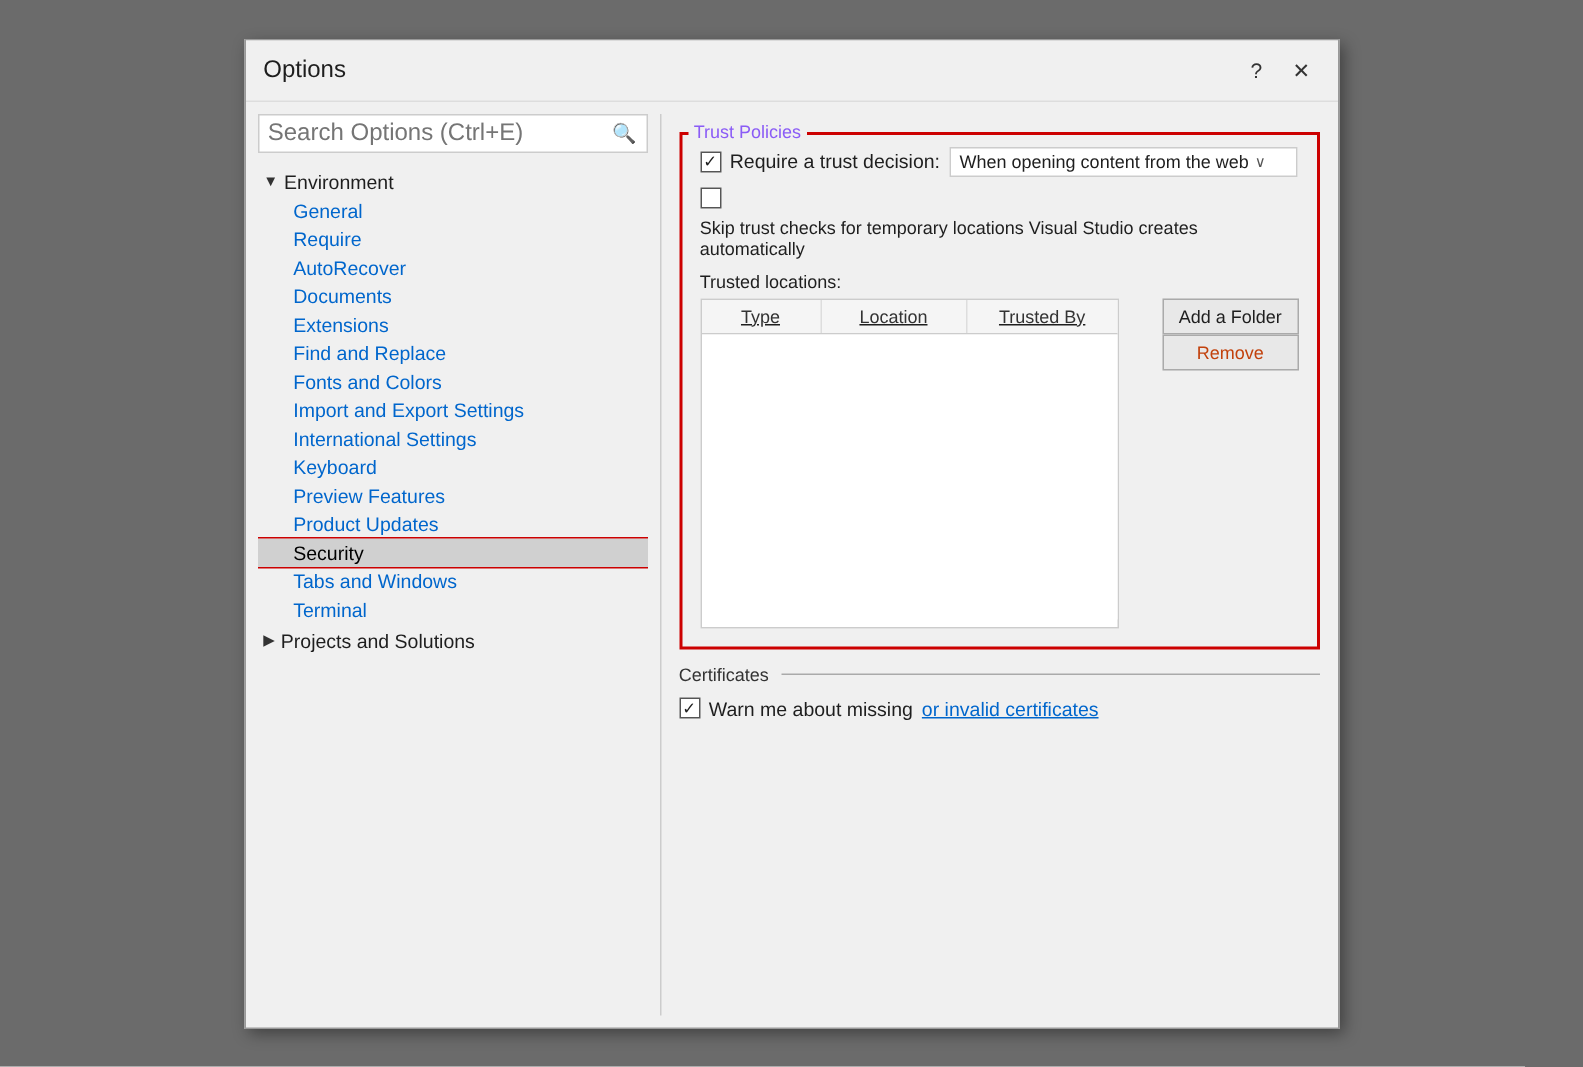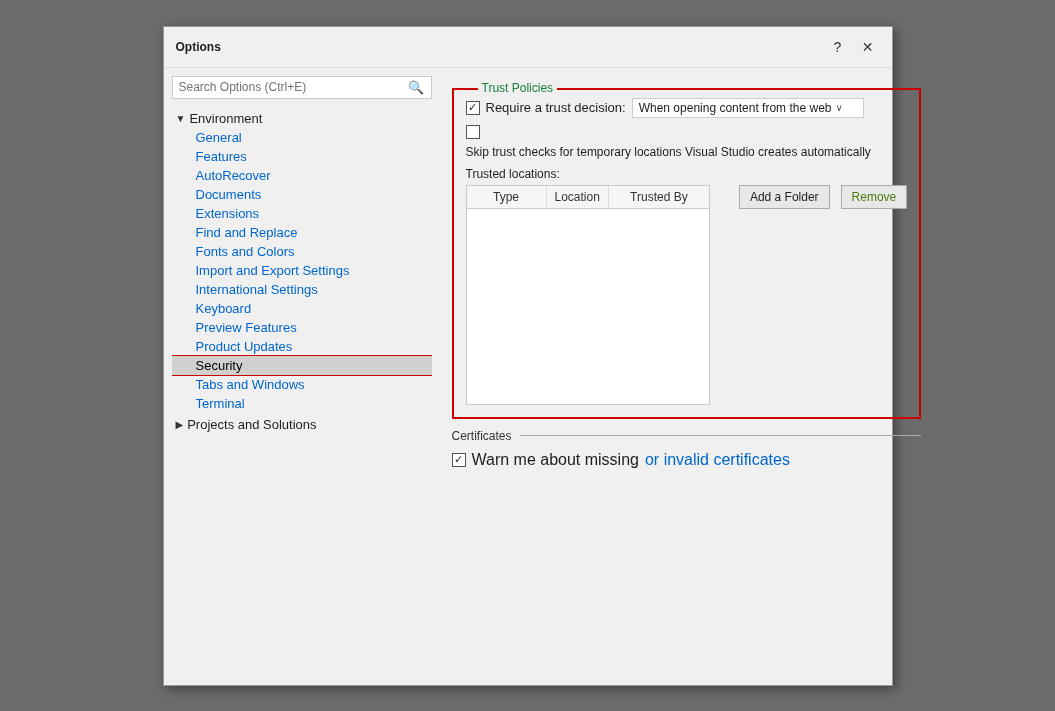--- a/index.html
+++ b/index.html
@@ -25,22 +25,22 @@
     }
     .title-bar {
       background: #f0f0f0;
       padding: 8px 12px;
       display: flex;
       align-items: center;
       justify-content: space-between;
       border-bottom: 1px solid #ddd;
     }
     .title-text {
-      font-size: 12px;
-      font-weight: 700;
+      font-size: 16px;
+      font-weight: 400;
     }
     .title-actions {
       display: flex;
       gap: 6px;
       align-items: center;
     }
     .title-btn {
       background: none;
       border: none;
       cursor: pointer;
@@ -70,21 +70,21 @@
       align-items: center;
       border: 1px solid #ccc;
       background: #fff;
       padding: 3px 6px;
       margin-bottom: 6px;
     }
     .search-input {
       border: none;
       outline: none;
       flex: 1;
-      font-size: 12px;
+      font-size: 16px;
       color: #999;
       background: transparent;
     }
     .search-icon {
       color: #666;
       font-size: 13px;
     }
     .tree-view {
       flex: 1;
       overflow-y: auto;
@@ -131,25 +131,25 @@
       padding: 8px 12px 12px 12px;
       position: relative;
       margin-top: 8px;
     }
     .group-box.highlighted {
       border: 2px solid #cc0000;
     }
     .group-label {
       position: absolute;
       top: -9px;
-      left: 24px;
+      left: 4px;
       background: #f0f0f0;
       padding: 0 4px;
       font-size: 12px;
-      color: #15803d;
+      color: #8b5cf6;
     }
     .group-row {
       display: flex;
       align-items: center;
       gap: 6px;
       margin-bottom: 6px;
     }
     .checkbox-custom {
       width: 14px;
       height: 14px;
@@ -203,51 +203,52 @@
       flex: 1;
       border: 1px solid #ccc;
       background: #fff;
       min-height: 220px;
     }
     .table-header {
       display: grid;
       grid-template-columns: 80px 1fr 100px;
       background: #f5f5f5;
       border-bottom: 1px solid #ccc;
+      text-decoration: underline;
     }
     .th {
       padding: 4px 8px;
       font-size: 12px;
       font-weight: 400;
       color: #333;
       border-right: 1px solid #ddd;
       text-align: center;
     }
     .th:last-child { border-right: none; }
     .table-body {
       min-height: 190px;
       background: #fff;
     }
     .locations-actions {
       display: flex;
-      flex-direction: row;
-      gap: 11px;
+      flex-direction: column;
+      gap: 0;
       padding-left: 23px;
     }
     .action-btn {
       background: #e8e8e8;
       border: 1px solid #aaa;
       padding: 4px 10px;
       font-size: 12px;
       cursor: pointer;
       white-space: nowrap;
       color: #1e1e1e;
     }
     .action-btn:disabled, .action-btn.disabled {
-      color: #4d7c0f;
+      color: #c2410c;
       cursor: default;
     }
     .certs-divider {
       display: flex;
       align-items: center;
       gap: 8px;
       margin-bottom: 8px;
     }
     .certs-divider-label {
       font-size: 12px;
@@ -256,25 +257,26 @@
     }
     .certs-divider-line {
       flex: 1;
       height: 1px;
       background: #aaa;
     }
     .cert-row {
       display: flex;
       align-items: center;
       gap: 6px;
-      font-size: 16px;
+      font-size: 13px;
     }
     .cert-link {
       color: #0066cc;
       cursor: pointer;
+      text-decoration: underline;
     }
     .dialog-footer {
       display: flex;
       justify-content: flex-end;
       gap: 8px;
       padding: 10px 16px;
       border-top: 1px solid #ccc;
     }
     .footer-btn {
       background: #e8e8e8;
@@ -309,21 +311,21 @@
 
         <div class="tree-item parent">
           <span class="expand-arrow">▼</span>
           <span>Environment</span>
         </div>
 
         <div class="tree-item child">
           <span>General</span>
         </div>
         <div class="tree-item child">
-          <span>Features</span>
+          <span>Require</span>
         </div>
         <div class="tree-item child">
           <span>AutoRecover</span>
         </div>
         <div class="tree-item child">
           <span>Documents</span>
         </div>
         <div class="tree-item child">
           <span>Extensions</span>
         </div>

